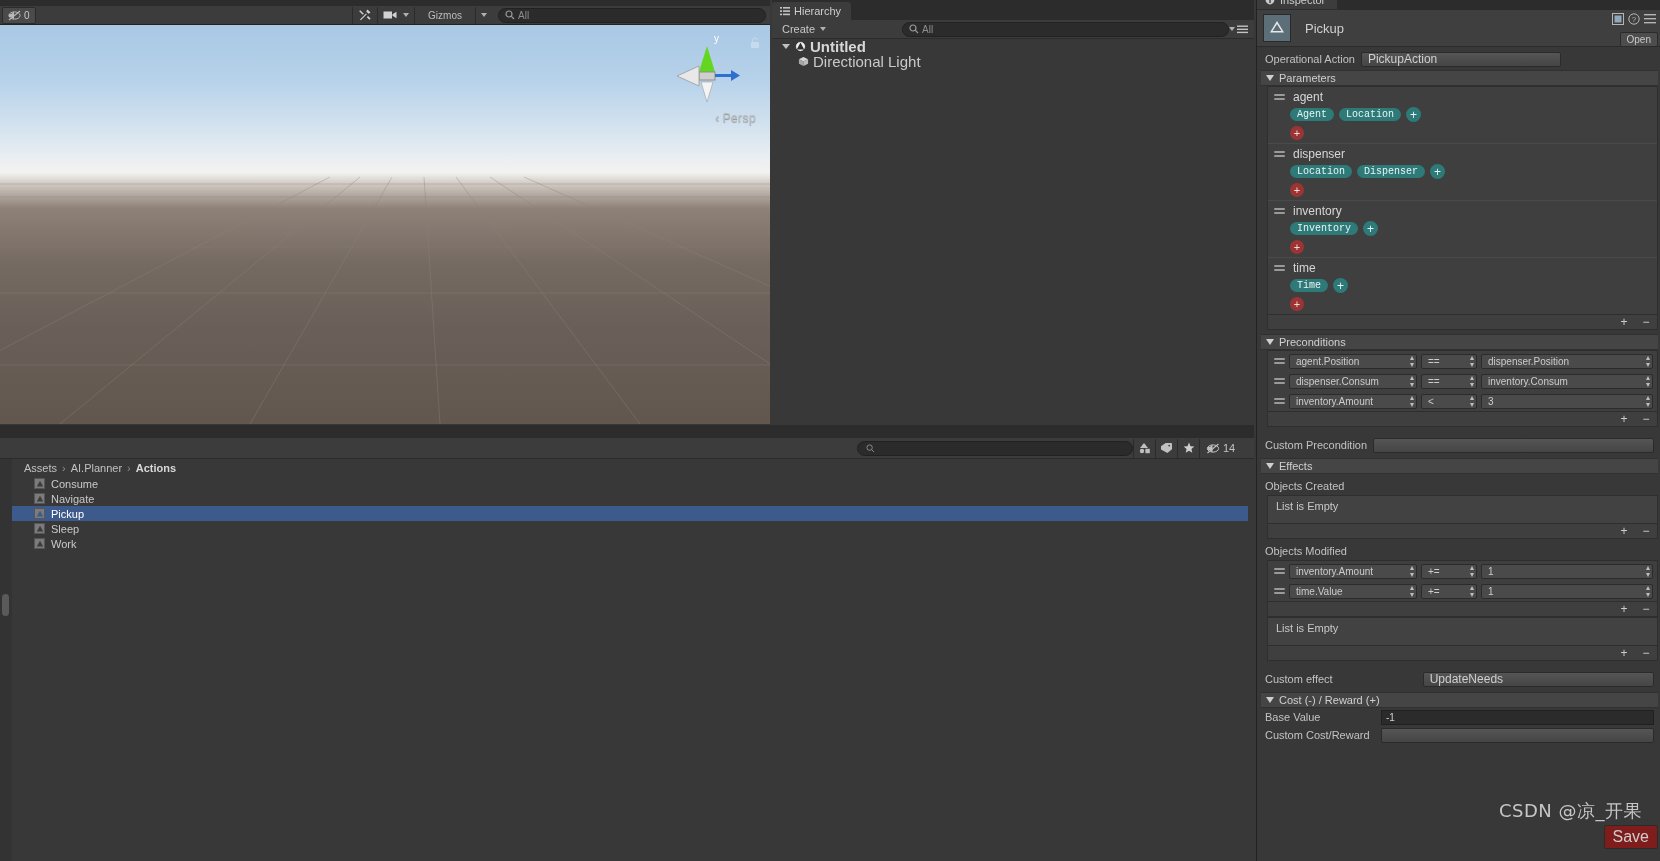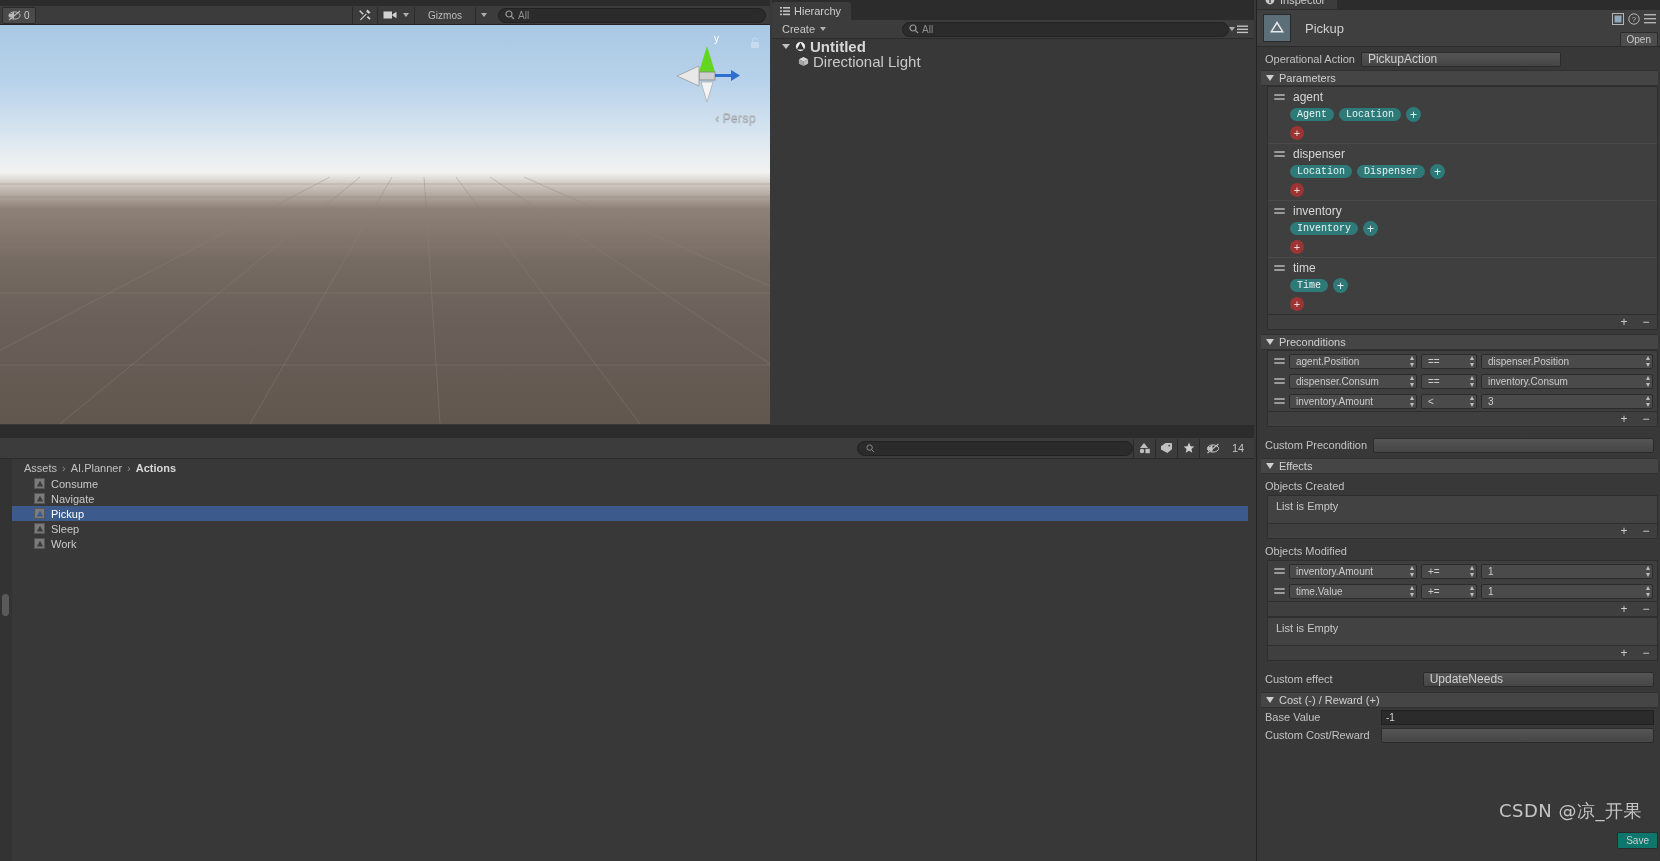--- a/index.html
+++ b/index.html
@@ -206,22 +206,22 @@
   .p-right{ flex:1; min-width: 0; }
 
   .sect-label { padding: 6px 0 3px 8px; font-size:11px; color:#c2c2c2; }
   .empty-box {
     margin: 0 2px 0 10px; height: 29px; background:#424242; border:1px solid #2e2e2e;
     display:flex; align-items:flex-start; padding: 4px 0 0 8px; color:#c8c8c8; font-size:11px;
   }
 
   .save-btn {
     position:absolute; right: 2px; bottom: 12px;
-    padding: 2px 8px; background:#0f766e; border:1px solid #2b2b2b; border-radius:2px;
-    color:#cdcdcd; font-size:10px;
+    padding: 2px 8px; background:#7f1d1d; border:1px solid #2b2b2b; border-radius:2px;
+    color:#cdcdcd; font-size:16px;
   }
 
   
   #project-panel {
     position: absolute; left: 0; top: 425px; width: 1254px; height: 436px;
     background: #383838;
   }
   .proj-tabstrip { height: 13px; background: #2c2c2c; }
   .proj-toolbar {
     height: 21px; background: #3c3c3c; border-bottom:1px solid #2b2b2b;
@@ -231,21 +231,21 @@
     width: 276px; height: 15px; margin-left: 855px;
     background: #2b2b2b; border:1px solid #212121; border-radius:8px;
     display:flex; align-items:center; padding-left:8px; gap:4px;
     color:#8e8e8e; font-size:10px;
   }
   .proj-tb-btn {
     width: 22px; height: 19px; display:flex; align-items:center; justify-content:center;
     border-left: 1px solid #2b2b2b;
   }
   .proj-count {
-    display:flex; align-items:center; gap:12px; height:19px; padding:0 6px;
+    display:flex; align-items:center; gap:3px; height:19px; padding:0 6px;
     border-left:1px solid #2b2b2b; color:#c3c3c3; font-size:11px;
   }
   .proj-left-gutter { width: 12px; background:#333333; position:absolute; left:0; top:34px; bottom:0; }
   .proj-body { position:absolute; left:12px; right:6px; top:34px; bottom:0; background:#383838; }
   .breadcrumb {
     height: 17px; display:flex; align-items:center; gap:5px;
     padding-left: 12px; color:#c2c2c2; font-size:11px;
   }
   .breadcrumb .sep { color:#8e8e8e; }
   .breadcrumb .cur { font-weight:bold; color:#d8d8d8; }

